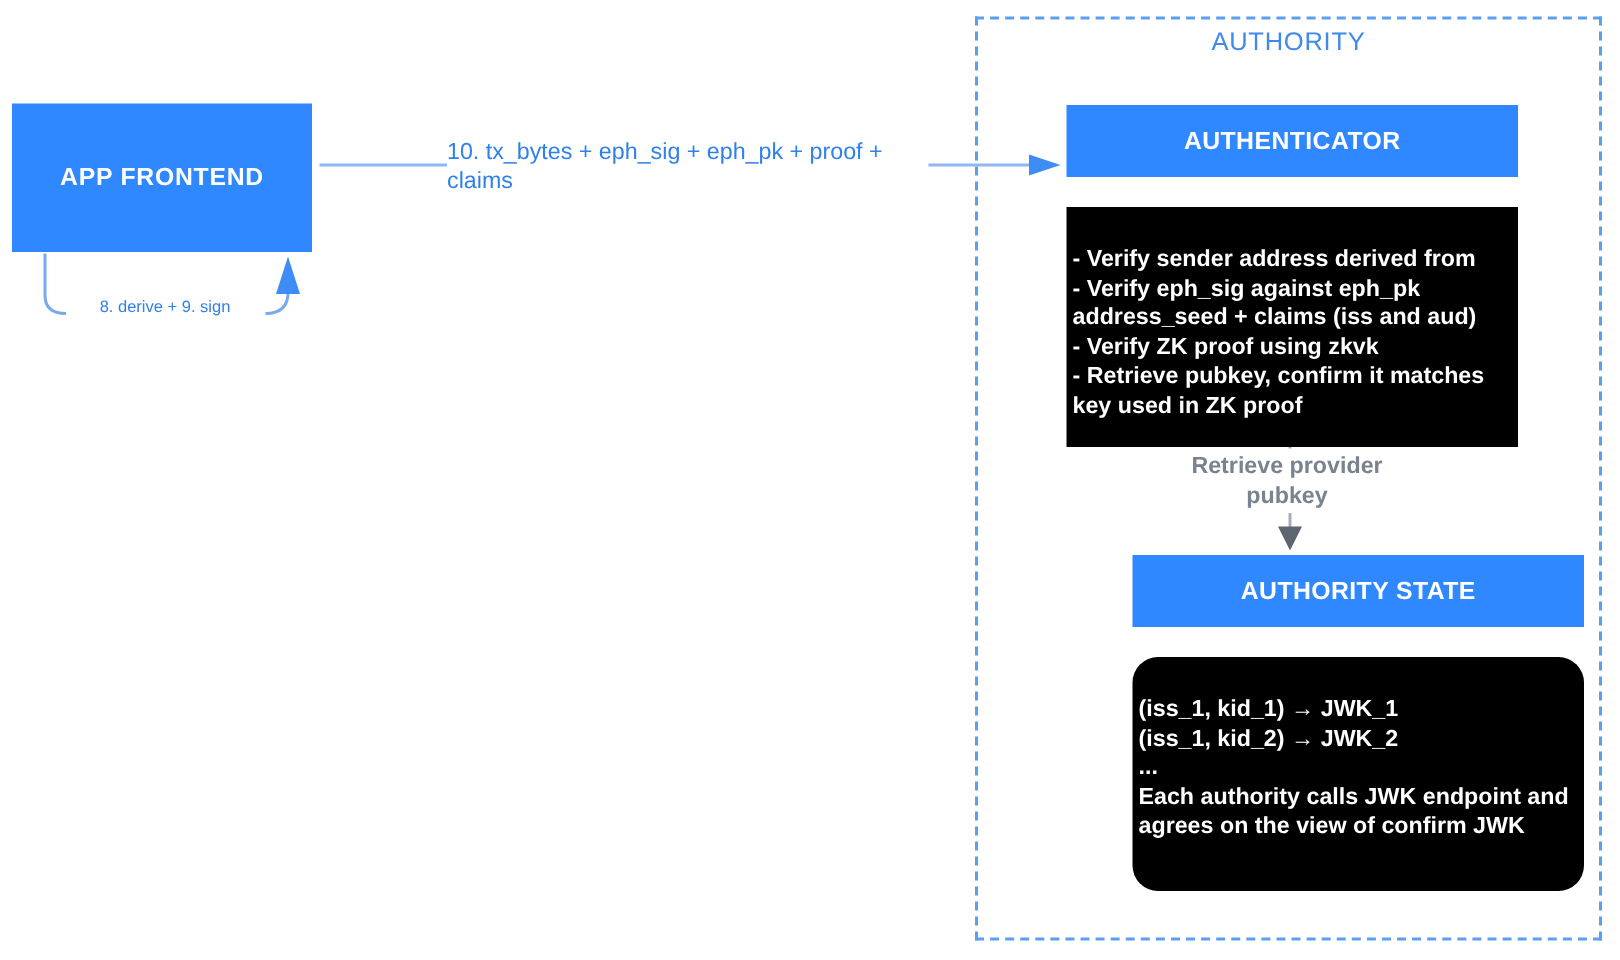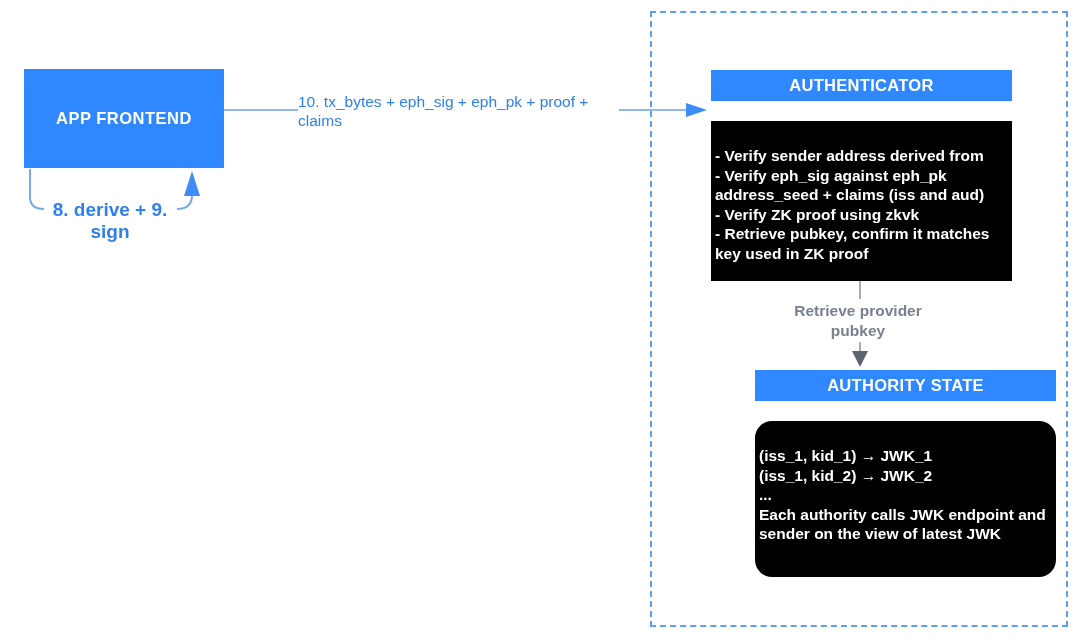--- a/index.html
+++ b/index.html
@@ -17,21 +17,21 @@
   }
   svg.overlay {
     position: absolute;
     left: 0; top: 0;
     width: 1080px; height: 640px;
     pointer-events: none;
   }
   
   .app-frontend {
     position: absolute;
-    left: 24px; top: 69px;
+    left: 8px; top: 69px;
     width: 200px; height: 99px;
     background: #2F88FF;
     color: #ffffff;
     display: flex;
     align-items: center;
     justify-content: center;
     font-size: 16.5px;
     font-weight: 700;
     letter-spacing: 0.5px;
   }
@@ -46,22 +46,22 @@
     font-weight: 500;
     line-height: 19px;
   }
   
   .loop-label {
     position: absolute;
     left: 38px; top: 199px;
     width: 144px;
     text-align: center;
     color: #2F80ED;
-    font-size: 19px;
-    font-weight: 700;
+    font-size: 11px;
+    font-weight: 400;
   }
   
   .authority {
     position: absolute;
     left: 650px; top: 11px;
     width: 418px; height: 616px;
     border: 2px dashed #5B9FF2;
     box-sizing: border-box;
   }
   .authority-title {
@@ -74,21 +74,21 @@
     letter-spacing: 0.5px;
   }
   .node {
     position: absolute;
     left: 59px;
     width: 301px;
   }
   .node-authenticator { top: 57px; }
   .node-authority-state { top: 357px; padding-left: 44px; }
   .node-header {
-    height: 31px;
+    height: 48px;
     background: #2F88FF;
     color: #ffffff;
     display: flex;
     align-items: center;
     justify-content: center;
     font-size: 16.5px;
     font-weight: 700;
     letter-spacing: 0.3px;
   }
   .node-body {
@@ -141,20 +141,21 @@
   </div>
 
   <div class="flow-label">
     <div>10. tx_bytes + eph_sig + eph_pk + proof +</div>
     <div>claims</div>
   </div>
 
   <div class="loop-label">8. derive + 9. sign</div>
 
   <div class="authority">
+    <div class="authority-title">AUTHORITY</div>
 
     <div class="node node-authenticator">
       <div class="node-header">AUTHENTICATOR</div>
       <div class="node-body">
         <div class="body-line">- Verify sender address derived from</div>
         <div class="body-line">- Verify eph_sig against eph_pk</div>
         <div class="body-line">address_seed + claims (iss and aud)</div>
         <div class="body-line">- Verify ZK proof using zkvk</div>
         <div class="body-line">- Retrieve pubkey, confirm it matches</div>
         <div class="body-line">key used in ZK proof</div>
@@ -166,18 +167,18 @@
       <div>pubkey</div>
     </div>
 
     <div class="node node-authority-state">
       <div class="node-header">AUTHORITY STATE</div>
       <div class="node-body">
         <div class="body-line">(iss_1, kid_1) → JWK_1</div>
         <div class="body-line">(iss_1, kid_2) → JWK_2</div>
         <div class="body-line">...</div>
         <div class="body-line">Each authority calls JWK endpoint and</div>
-        <div class="body-line">sender on the view of latest JWK</div>
+        <div class="body-line">agrees on the view of confirm JWK</div>
       </div>
     </div>
   </div>
 
 </div>
 
 </body></html>

